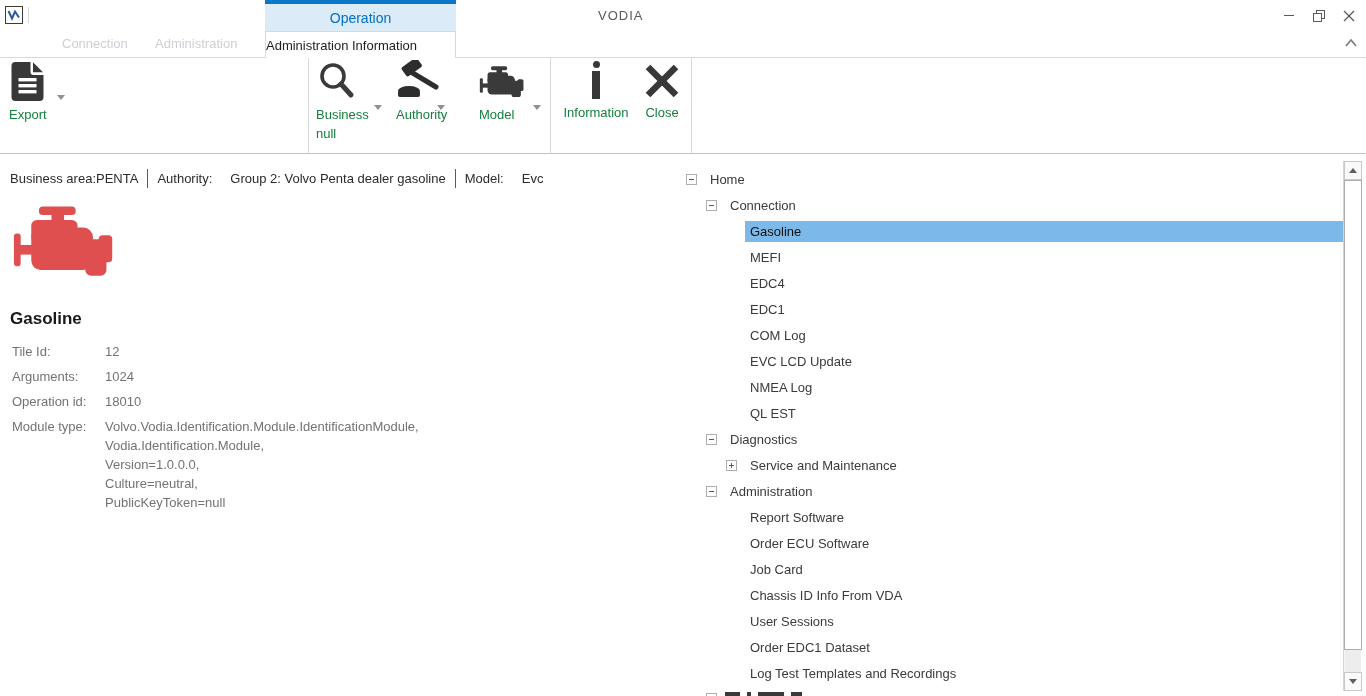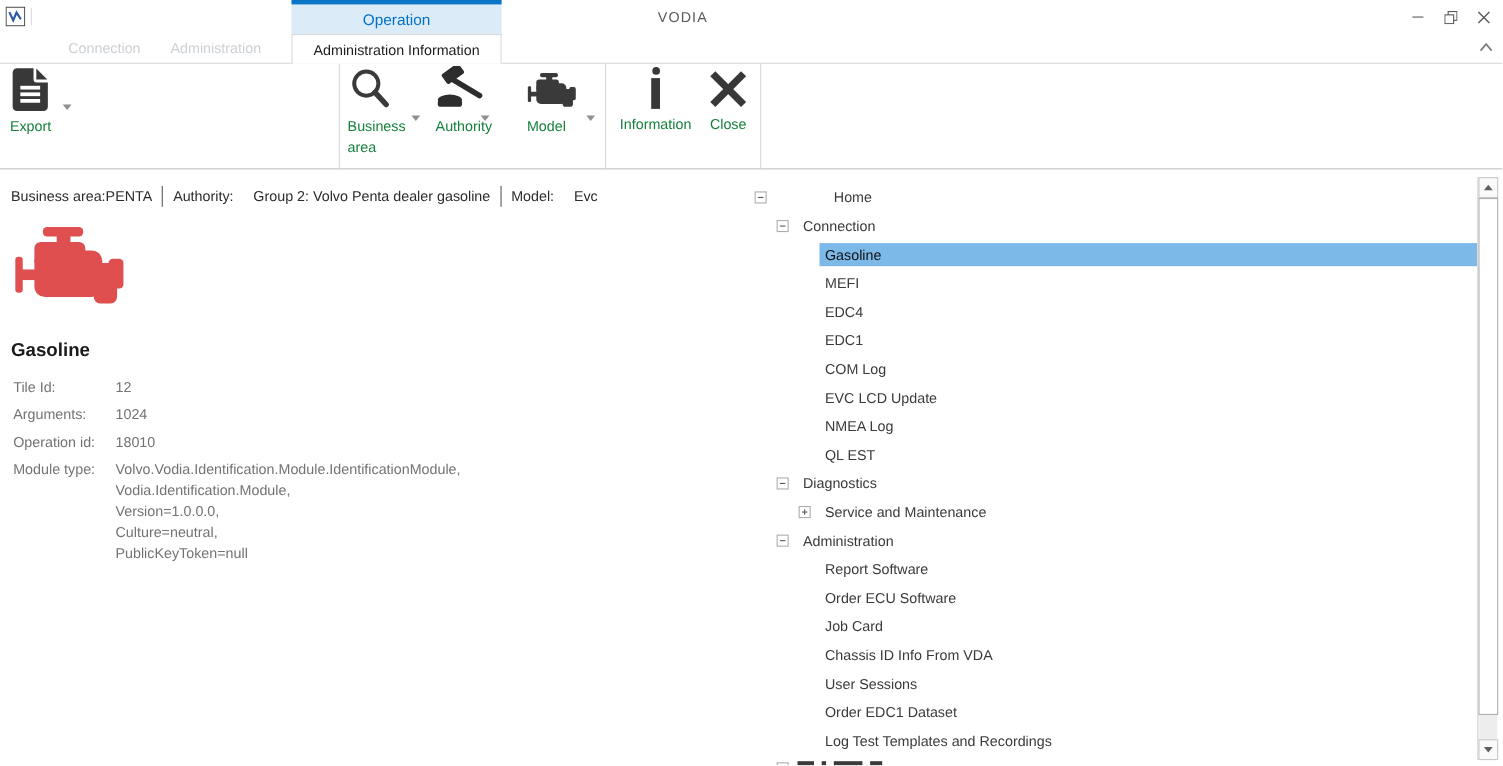--- a/index.html
+++ b/index.html
@@ -22,21 +22,21 @@
 
   
   .menurow { position:absolute; left:0; top:31px; width:1366px; height:26px; background:#fff; }
   .menu-btn { position:absolute; left:2px; top:0; width:48px; height:26px; background:#0f172a;
               color:#fff; font-size:13px; display:flex; align-items:center; justify-content:center;margin-top:47px; }
   .menu-item-disabled { position:absolute; top:5px; font-size:13px; color:#ccd0d4; }
   .mi-connection { left:62px; }
   .mi-administration { left:155px; }
   .tab-active { position:absolute; left:265px; top:0; width:191px; height:27px; background:#fff;
                 border:1px solid #d9d9d9; border-bottom:none; z-index:3;
-                display:flex; align-items:center; justify-content:center; font-size:13px; color:#1d1d1d; }
+                display:flex; align-items:center; font-size:13px; color:#1d1d1d; }
   .collapse-ribbon { position:absolute; right:8px; top:6px; width:14px; height:12px; }
 
   
   .ribbon { position:absolute; left:0; top:57px; width:1366px; height:97px; background:#fff;
             border-top:1px solid #d9d9d9; border-bottom:1px solid #c2c2c2; z-index:1; }
   .rsep { position:absolute; top:0; width:1px; height:95px; background:#d9d9d9; }
   .rbtn { position:absolute; top:2px; display:flex; flex-direction:column; }
   .rbtn .rlabel { font-size:13px; color:#15803d; line-height:17px; margin-top:4px; }
   .caret { position:absolute; width:0; height:0;
            border-left:4px solid transparent; border-right:4px solid transparent;
@@ -55,21 +55,21 @@
   .engine-big { position:absolute; left:12px; top:206px; }
   .detail-title { position:absolute; left:10px; top:309px; font-size:17px; font-weight:bold; color:#1a1a1a; }
   .fields { position:absolute; left:12px; top:342px; width:560px; }
   .frow { display:flex; font-size:13px; color:#737373; margin-bottom:6px; line-height:19px; }
   .flabel { width:93px; flex:0 0 auto; }
   .fvalue { white-space:pre-line; }
 
   
   .tree { position:absolute; left:684px; top:166px; width:659px; height:530px; overflow:hidden; }
   .trow { height:26px; display:flex; align-items:center; font-size:13px; color:#3a3a3a; }
-  .lvl0 { padding-left:2px;gap:48px; } .lvl1 { padding-left:22px; } .lvl2 { padding-left:42px; }
+  .lvl0 { padding-left:2px; } .lvl1 { padding-left:22px; } .lvl2 { padding-left:42px; }
   .exp { width:11px; height:11px; border:1px solid #adadad; background:#fff; margin-right:8px;
          position:relative; flex:0 0 auto; }
   .exp.minus::before, .exp.plus::before { content:""; position:absolute; left:2px; right:2px; top:4px;
          height:1px; background:#595959; }
   .exp.plus::after { content:""; position:absolute; top:2px; bottom:2px; left:4px; width:1px; background:#595959; }
   .exp.hid { visibility:hidden; }
   .tlabel { padding:3px 5px; white-space:nowrap; }
   .trow.selected .tlabel { background:#7cb9e8; flex:1; color:#101010; }
   .partial { align-items:flex-start; }
   .partial .exp { margin-top:7px; }
@@ -169,21 +169,21 @@
       <div class="rlabel">Export</div>
     </div>
     <div class="caret" style="left:57px; top:37px"></div>
 
     <div class="rbtn" style="left:316px">
       <svg width="42" height="42" viewBox="0 0 42 42">
         <circle cx="17" cy="16" r="11" fill="none" stroke="#3a3a3a" stroke-width="3.6"></circle>
         <line x1="25" y1="24" x2="35" y2="35" stroke="#3a3a3a" stroke-width="5" stroke-linecap="round"></line>
       </svg>
       <div class="rlabel">Business</div>
-      <div class="rlabel" style="margin-top:2px">area</div>
+      <div class="rlabel" style="margin-top:2px">null</div>
     </div>
     <div class="caret" style="left:374px; top:47px"></div>
 
     <div class="rbtn" style="left:396px">
       <svg width="46" height="42" viewBox="0 0 46 42">
         <g fill="#2d2d2d">
           <rect x="6" y="2" width="19" height="11" rx="2" transform="rotate(-36 15 7)"></rect>
           <line x1="15" y1="12" x2="40" y2="27" stroke="#2d2d2d" stroke-width="5" stroke-linecap="round"></line>
           <ellipse cx="13" cy="31" rx="11" ry="5"></ellipse>
           <rect x="2" y="31" width="22" height="6" rx="2"></rect>

